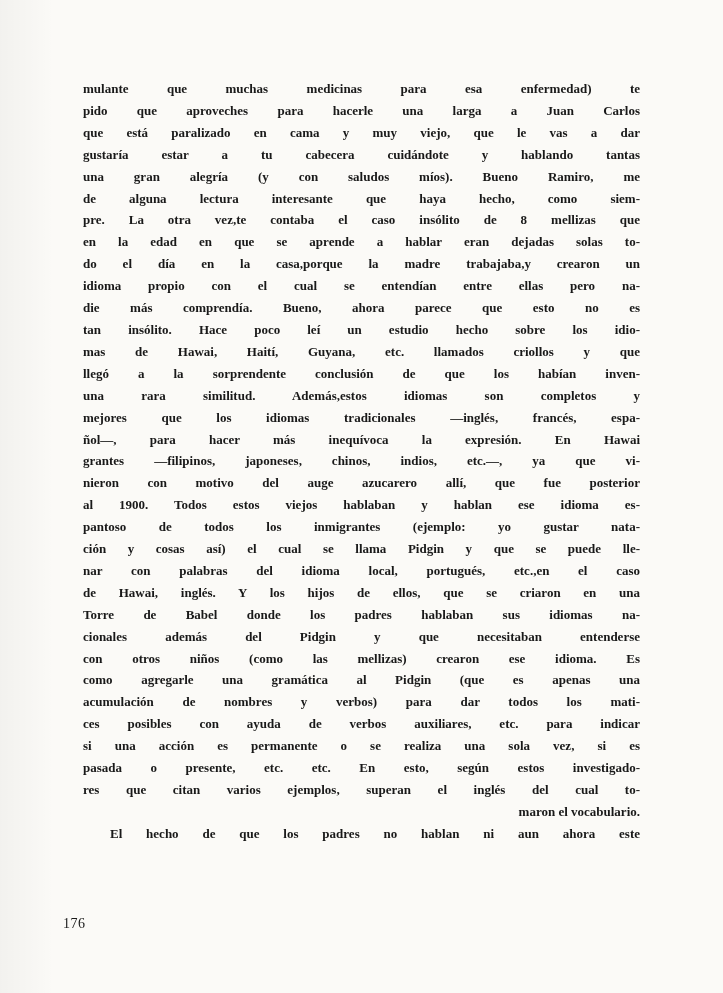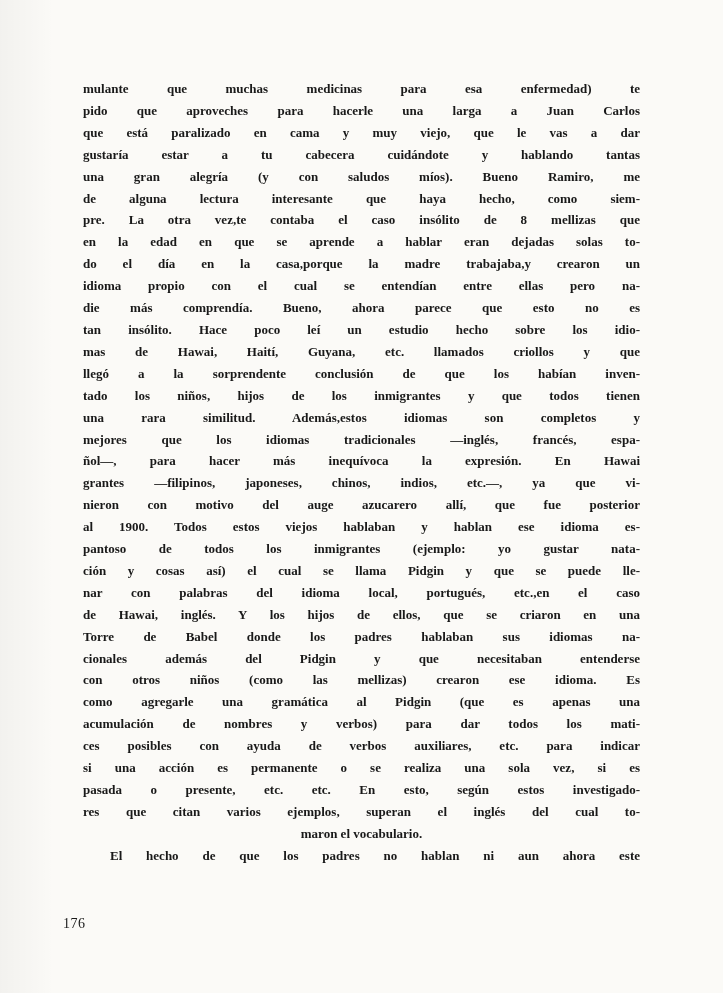--- a/index.html
+++ b/index.html
@@ -35,21 +35,21 @@
     top: 78px;
     width: 557px;
     color: var(--ink, #191919);
     font-size: 13px;
     font-weight: 700;
     -webkit-font-smoothing: antialiased;
   }
   .line {
     height: 21.92px;
     line-height: 21.92px;
-    text-align: center;
+    text-align: right;
     white-space: nowrap;
   }
   .line.j {
     white-space: normal;
     text-align: justify;
     text-align-last: justify;
   }
   .line.in {
     padding-left: 27px;
   }
@@ -75,21 +75,20 @@
       <div class="line j">una gran alegría (y con saludos míos). Bueno Ramiro, me</div>
       <div class="line j">de alguna lectura interesante que haya hecho, como siem-</div>
       <div class="line j">pre. La otra vez,te contaba el caso insólito de 8 mellizas que</div>
       <div class="line j">en la edad en que se aprende a hablar eran dejadas solas to-</div>
       <div class="line j">do el día en la casa,porque la madre trabajaba,y crearon un</div>
       <div class="line j">idioma propio con el cual se entendían entre ellas pero na-</div>
       <div class="line j">die más comprendía. Bueno, ahora parece que esto no es</div>
       <div class="line j">tan insólito. Hace poco leí un estudio hecho sobre los idio-</div>
       <div class="line j">mas de Hawai, Haití, Guyana, etc. llamados criollos y que</div>
       <div class="line j">llegó a la sorprendente conclusión de que los habían inven-</div>
-      <div class="line j">tado los niños, hijos de los inmigrantes y que todos tienen</div>
       <div class="line j">una rara similitud. Además,estos idiomas son completos y</div>
       <div class="line j">mejores que los idiomas tradicionales —inglés, francés, espa-</div>
       <div class="line j">ñol—, para hacer más inequívoca la expresión. En Hawai</div>
       <div class="line j">grantes —filipinos, japoneses, chinos, indios, etc.—, ya que vi-</div>
       <div class="line j">nieron con motivo del auge azucarero allí, que fue posterior</div>
       <div class="line j">al 1900. Todos estos viejos hablaban y hablan ese idioma es-</div>
       <div class="line j">pantoso de todos los inmigrantes (ejemplo: yo gustar nata-</div>
       <div class="line j">ción y cosas así) el cual se llama Pidgin y que se puede lle-</div>
       <div class="line j">nar con palabras del idioma local, portugués, etc.,en el caso</div>
       <div class="line j">de Hawai, inglés. Y los hijos de ellos, que se criaron en una</div>

